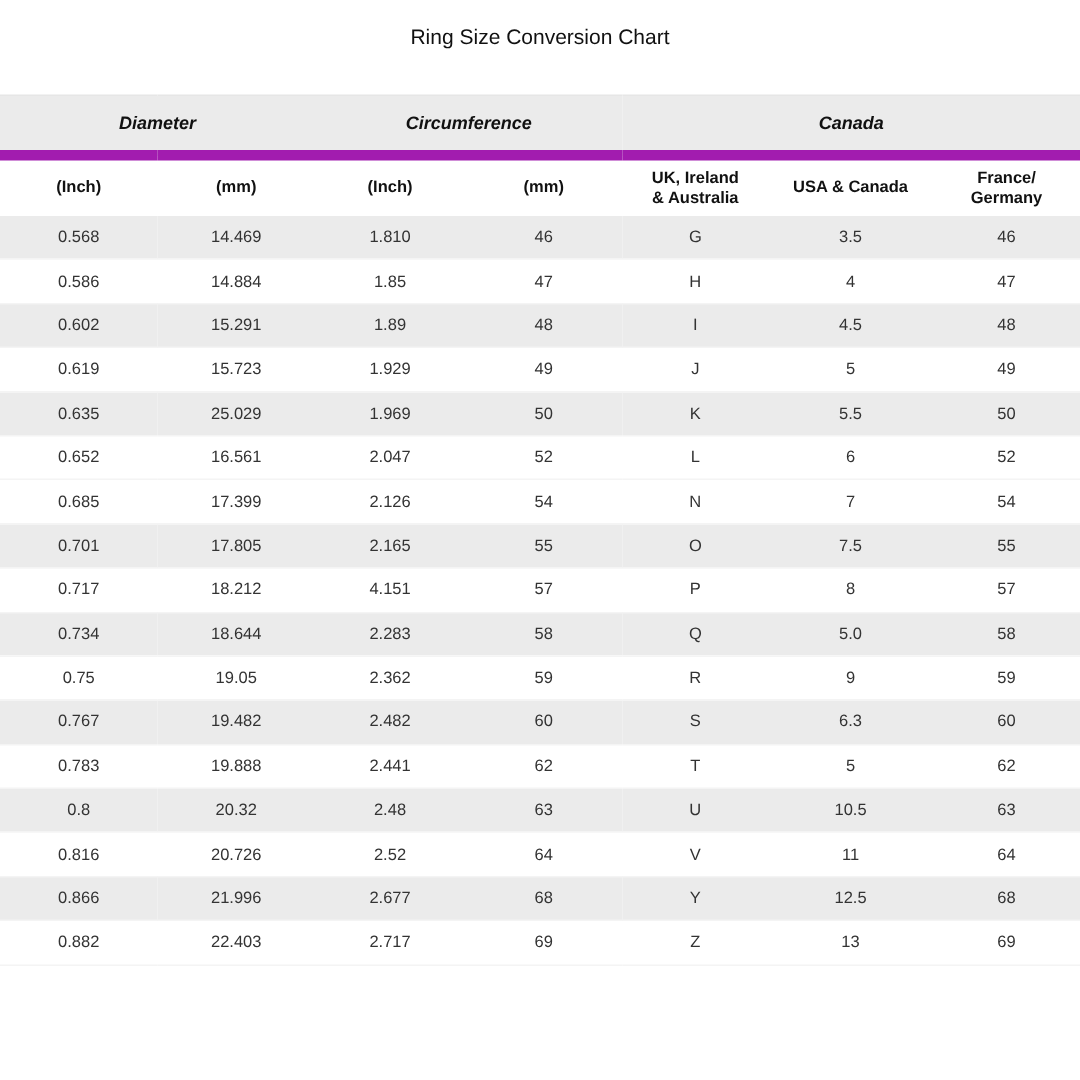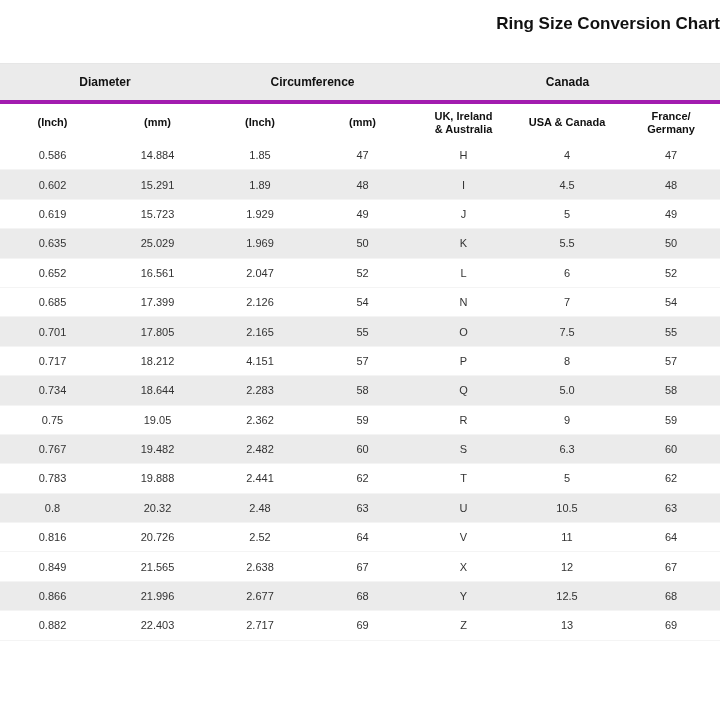--- a/index.html
+++ b/index.html
@@ -8,44 +8,45 @@
     background: #ffffff;
   }
   body {
     width: 720px;
     height: 720px;
     overflow: hidden;
     font-family: "Liberation Sans", sans-serif;
     color: #222222;
   }
   .page-title {
-    text-align: right;
-    font-size: 17px;
-    font-weight: bold;
+    text-align: center;
+    font-size: 14px;
+    font-weight: normal;
     color: #111111;
     margin: 14px 0 0 0;
     line-height: 20px;
   }
   table.conversion-table {
     width: 720px;
     margin-top: 29px;
     border-collapse: collapse;
     table-layout: fixed;
     border-top: 1px solid #e6e6e6;
   }
   thead tr.group-row th {
     background: #ebebeb;
     height: 36px;
     font-size: 12px;
     font-weight: bold;
     text-align: center;
     vertical-align: middle;
     color: #111111;
-    border-bottom: 4px solid #a21caf;
+    border-bottom: 7px solid #a21caf;
     padding: 0;
+    font-style: italic;
   }
   thead tr.header-row th {
     background: #ffffff;
     height: 37px;
     font-size: 11px;
     font-weight: bold;
     text-align: center;
     vertical-align: middle;
     color: #111111;
     padding: 0 14px;
@@ -90,20 +91,29 @@
         <th>(Inch)</th>
         <th>(mm)</th>
         <th>(Inch)</th>
         <th>(mm)</th>
         <th>UK, Ireland &amp; Australia</th>
         <th>USA &amp; Canada</th>
         <th>France/ Germany</th>
       </tr>
   </thead>
   <tbody id="table-body">
+      <tr class="alt">
+        <td>0.568</td>
+        <td>14.469</td>
+        <td>1.810</td>
+        <td>46</td>
+        <td>G</td>
+        <td>3.5</td>
+        <td>46</td>
+      </tr>
       <tr>
         <td>0.586</td>
         <td>14.884</td>
         <td>1.85</td>
         <td>47</td>
         <td>H</td>
         <td>4</td>
         <td>47</td>
       </tr>
       <tr class="alt">
@@ -216,29 +226,20 @@
       </tr>
       <tr>
         <td>0.816</td>
         <td>20.726</td>
         <td>2.52</td>
         <td>64</td>
         <td>V</td>
         <td>11</td>
         <td>64</td>
       </tr>
-      <tr>
-        <td>0.849</td>
-        <td>21.565</td>
-        <td>2.638</td>
-        <td>67</td>
-        <td>X</td>
-        <td>12</td>
-        <td>67</td>
-      </tr>
       <tr class="alt">
         <td>0.866</td>
         <td>21.996</td>
         <td>2.677</td>
         <td>68</td>
         <td>Y</td>
         <td>12.5</td>
         <td>68</td>
       </tr>
       <tr>

